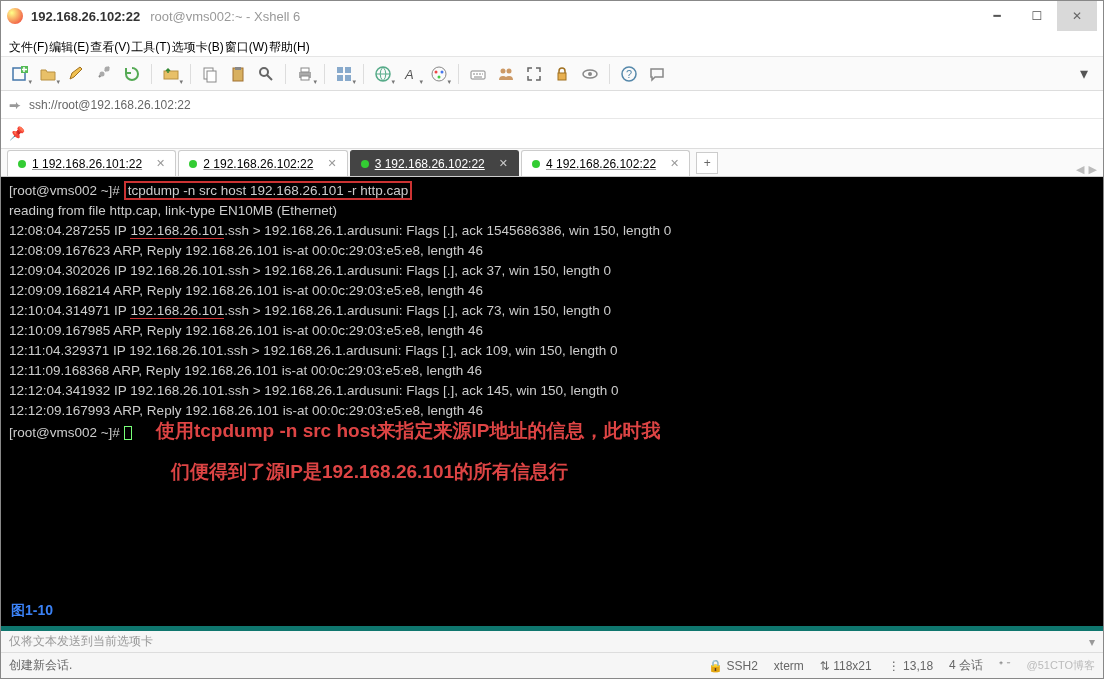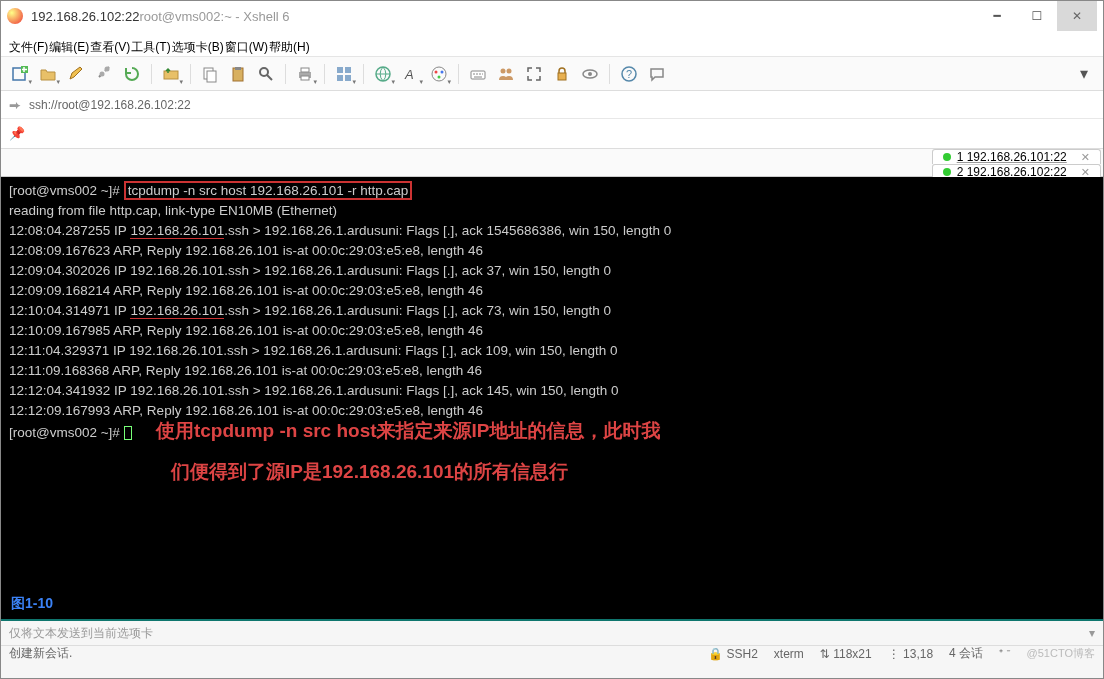--- a/index.html
+++ b/index.html
@@ -1,50 +1,50 @@
 <!DOCTYPE html>
 <html><head>
 <meta charset="utf-8">
 <style>
 * { margin:0; padding:0; box-sizing:border-box; font-family:"Microsoft YaHei","Segoe UI",Tahoma,sans-serif; }
 body { background:#f0f0f0; width:1104px; height:679px; overflow:hidden; display:flex; flex-direction:column; border:1px solid #888; }
 .titlebar { height:30px; background:#fff; display:flex; align-items:center; padding:0 6px; font-size:13px; color:#333; }
 .titlebar .logo { width:16px; height:16px; border-radius:50%; background:radial-gradient(circle at 30% 30%,#ff8,#e33); margin-right:8px; }
-.titlebar .ip { font-weight:normal; }
+.titlebar .ip { font-weight:bold; margin-right:10px; }
 .titlebar .sub { color:#999; }
 .winbtns { margin-left:auto; display:flex; }
 .winbtns div { width:40px; height:30px; display:flex; align-items:center; justify-content:center; color:#555; font-size:12px; }
 .winbtns .close { background:#d9d9d9; color:#666; }
 .menubar { height:26px; background:#fff; display:flex; align-items:flex-end; padding:0 8px; font-size:12px; gap:1px; border-bottom:1px solid #e5e5e5; }
 .menubar span { cursor:default; }
 .toolbar { height:34px; background:#fafafa; border-bottom:1px solid #ddd; display:flex; align-items:center; padding:0 6px; gap:2px; }
 .tbtn { width:26px; height:26px; display:flex; align-items:center; justify-content:center; border-radius:3px; color:#555; position:relative; }
 .tbtn .dd { position:absolute; right:1px; bottom:1px; font-size:7px; color:#777; }
 .tsep { width:1px; height:20px; background:#ddd; margin:0 4px; }
 .addrbar { height:28px; background:#fff; border-bottom:1px solid #e8e8e8; display:flex; align-items:center; padding:0 8px; font-size:12px; color:#666; }
 .addrbar .arrow { margin-right:8px; color:#999; }
 .hintbar { height:30px; background:#fff; border-bottom:1px solid #ddd; display:flex; align-items:center; padding:0 8px; font-size:12px; color:#888; }
 .hintbar .pin { margin-right:8px; color:#aaa; font-size:13px; }
-.tabs { height:28px; background:#fafafa; border-bottom:1px solid #ccc; display:flex; align-items:flex-end; padding-left:6px; font-size:12px; position:relative;flex-direction:column; }
+.tabs { height:28px; background:#fafafa; border-bottom:1px solid #ccc; display:flex; align-items:flex-end; padding-left:6px; font-size:12px; position:relative; }
 .tab { height:26px; padding:0 10px; display:flex; align-items:center; gap:6px; border:1px solid #ccc; border-bottom:none; background:#fff; margin-right:2px; border-radius:3px 3px 0 0; position:relative; }
 .tab.active { background:#444; color:#fff; border-color:#444; }
 .tab .dot { width:8px; height:8px; border-radius:50%; background:#3c3; }
 .tab .x { margin-left:8px; color:#999; font-size:11px; }
 .tab.active .x { color:#ccc; }
 .addtab { width:22px; height:22px; border:1px solid #ccc; display:flex; align-items:center; justify-content:center; margin-left:4px; margin-bottom:2px; color:#666; background:#fff; }
 .tabnav { margin-left:auto; display:flex; gap:4px; padding-right:6px; color:#bbb; font-size:11px; }
 .terminal { flex:1; background:#000; color:#ccc; font-family:"Consolas","Courier New",monospace; font-size:13.5px; line-height:19px; padding:4px 8px; white-space:pre; overflow:hidden; position:relative; }
 .terminal .cmdbox { border:2px solid #c33; padding:0 2px; display:inline; }
 .terminal .ul { border-bottom:1.5px solid #c33; }
 .terminal .note { color:#d44; font-weight:bold; font-size:19px; font-family:"Microsoft YaHei",sans-serif; }
 .terminal .fig { color:#3b82f6; font-weight:bold; font-size:14px; font-family:"Microsoft YaHei",sans-serif; position:absolute; left:10px; bottom:6px; }
 .terminal .cursor { display:inline-block; width:8px; height:14px; border:1px solid #7f7; vertical-align:middle; }
-.sendbar { height:26px; background:#f6f6f6; border-top:2px solid #0f766e; display:flex; align-items:center; padding:0 8px; font-size:12px; color:#999;text-align:center; }
+.sendbar { height:26px; background:#f6f6f6; border-top:5px solid #0f766e; display:flex; align-items:center; padding:0 8px; font-size:12px; color:#999;text-align:center; }
 .sendbar .dd { margin-left:auto; color:#999; }
-.statusbar { height:26px; background:#f6f6f6; border-top:1px solid #ddd; display:flex; align-items:flex-end; padding:16px 8px; font-size:12px; color:#666; gap:14px; }
+.statusbar { height:26px; background:#f6f6f6; border-top:1px solid #ddd; display:flex; align-items:flex-end; padding:4px 8px; font-size:12px; color:#666; gap:14px; }
 .statusbar .right { margin-left:auto; display:flex; gap:16px; align-items:center; }
 .watermark { color:#bbb; font-size:11px; }
 svg { display:block; }
 </style>
 </head>
 <body>
 
 <div class="titlebar">
   <div class="logo"></div>
   <span class="ip">192.168.26.102:22</span>

